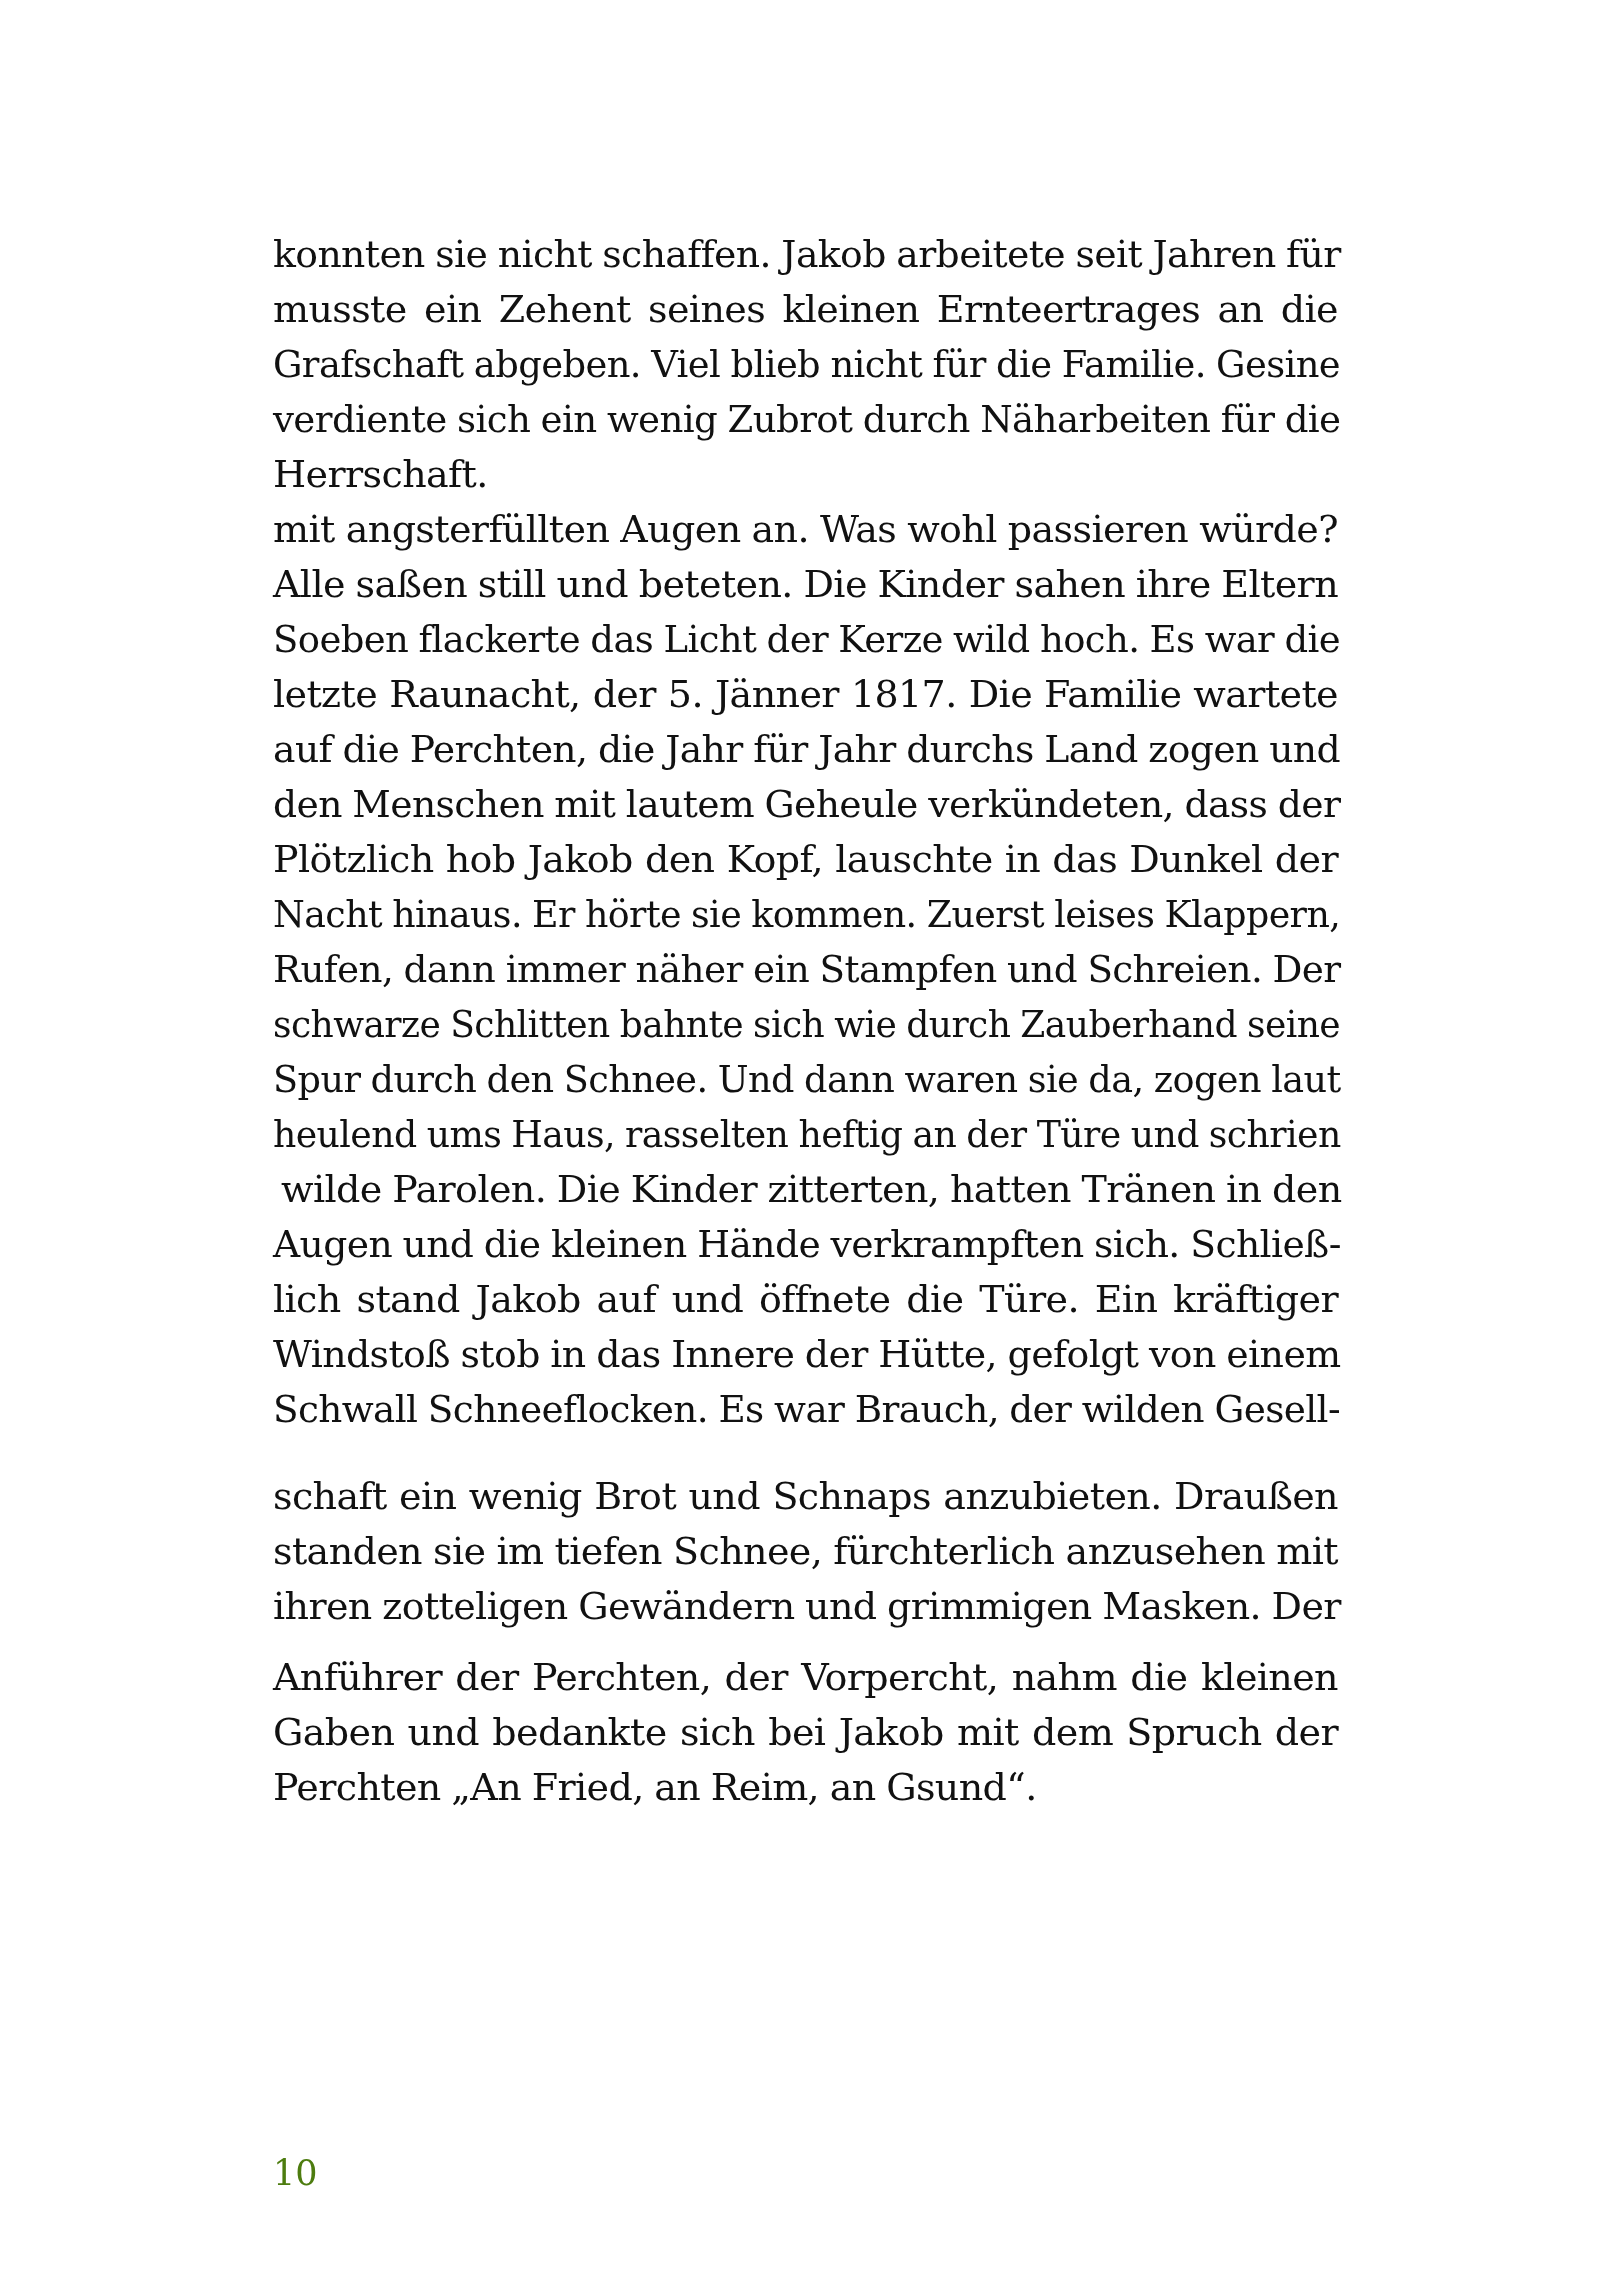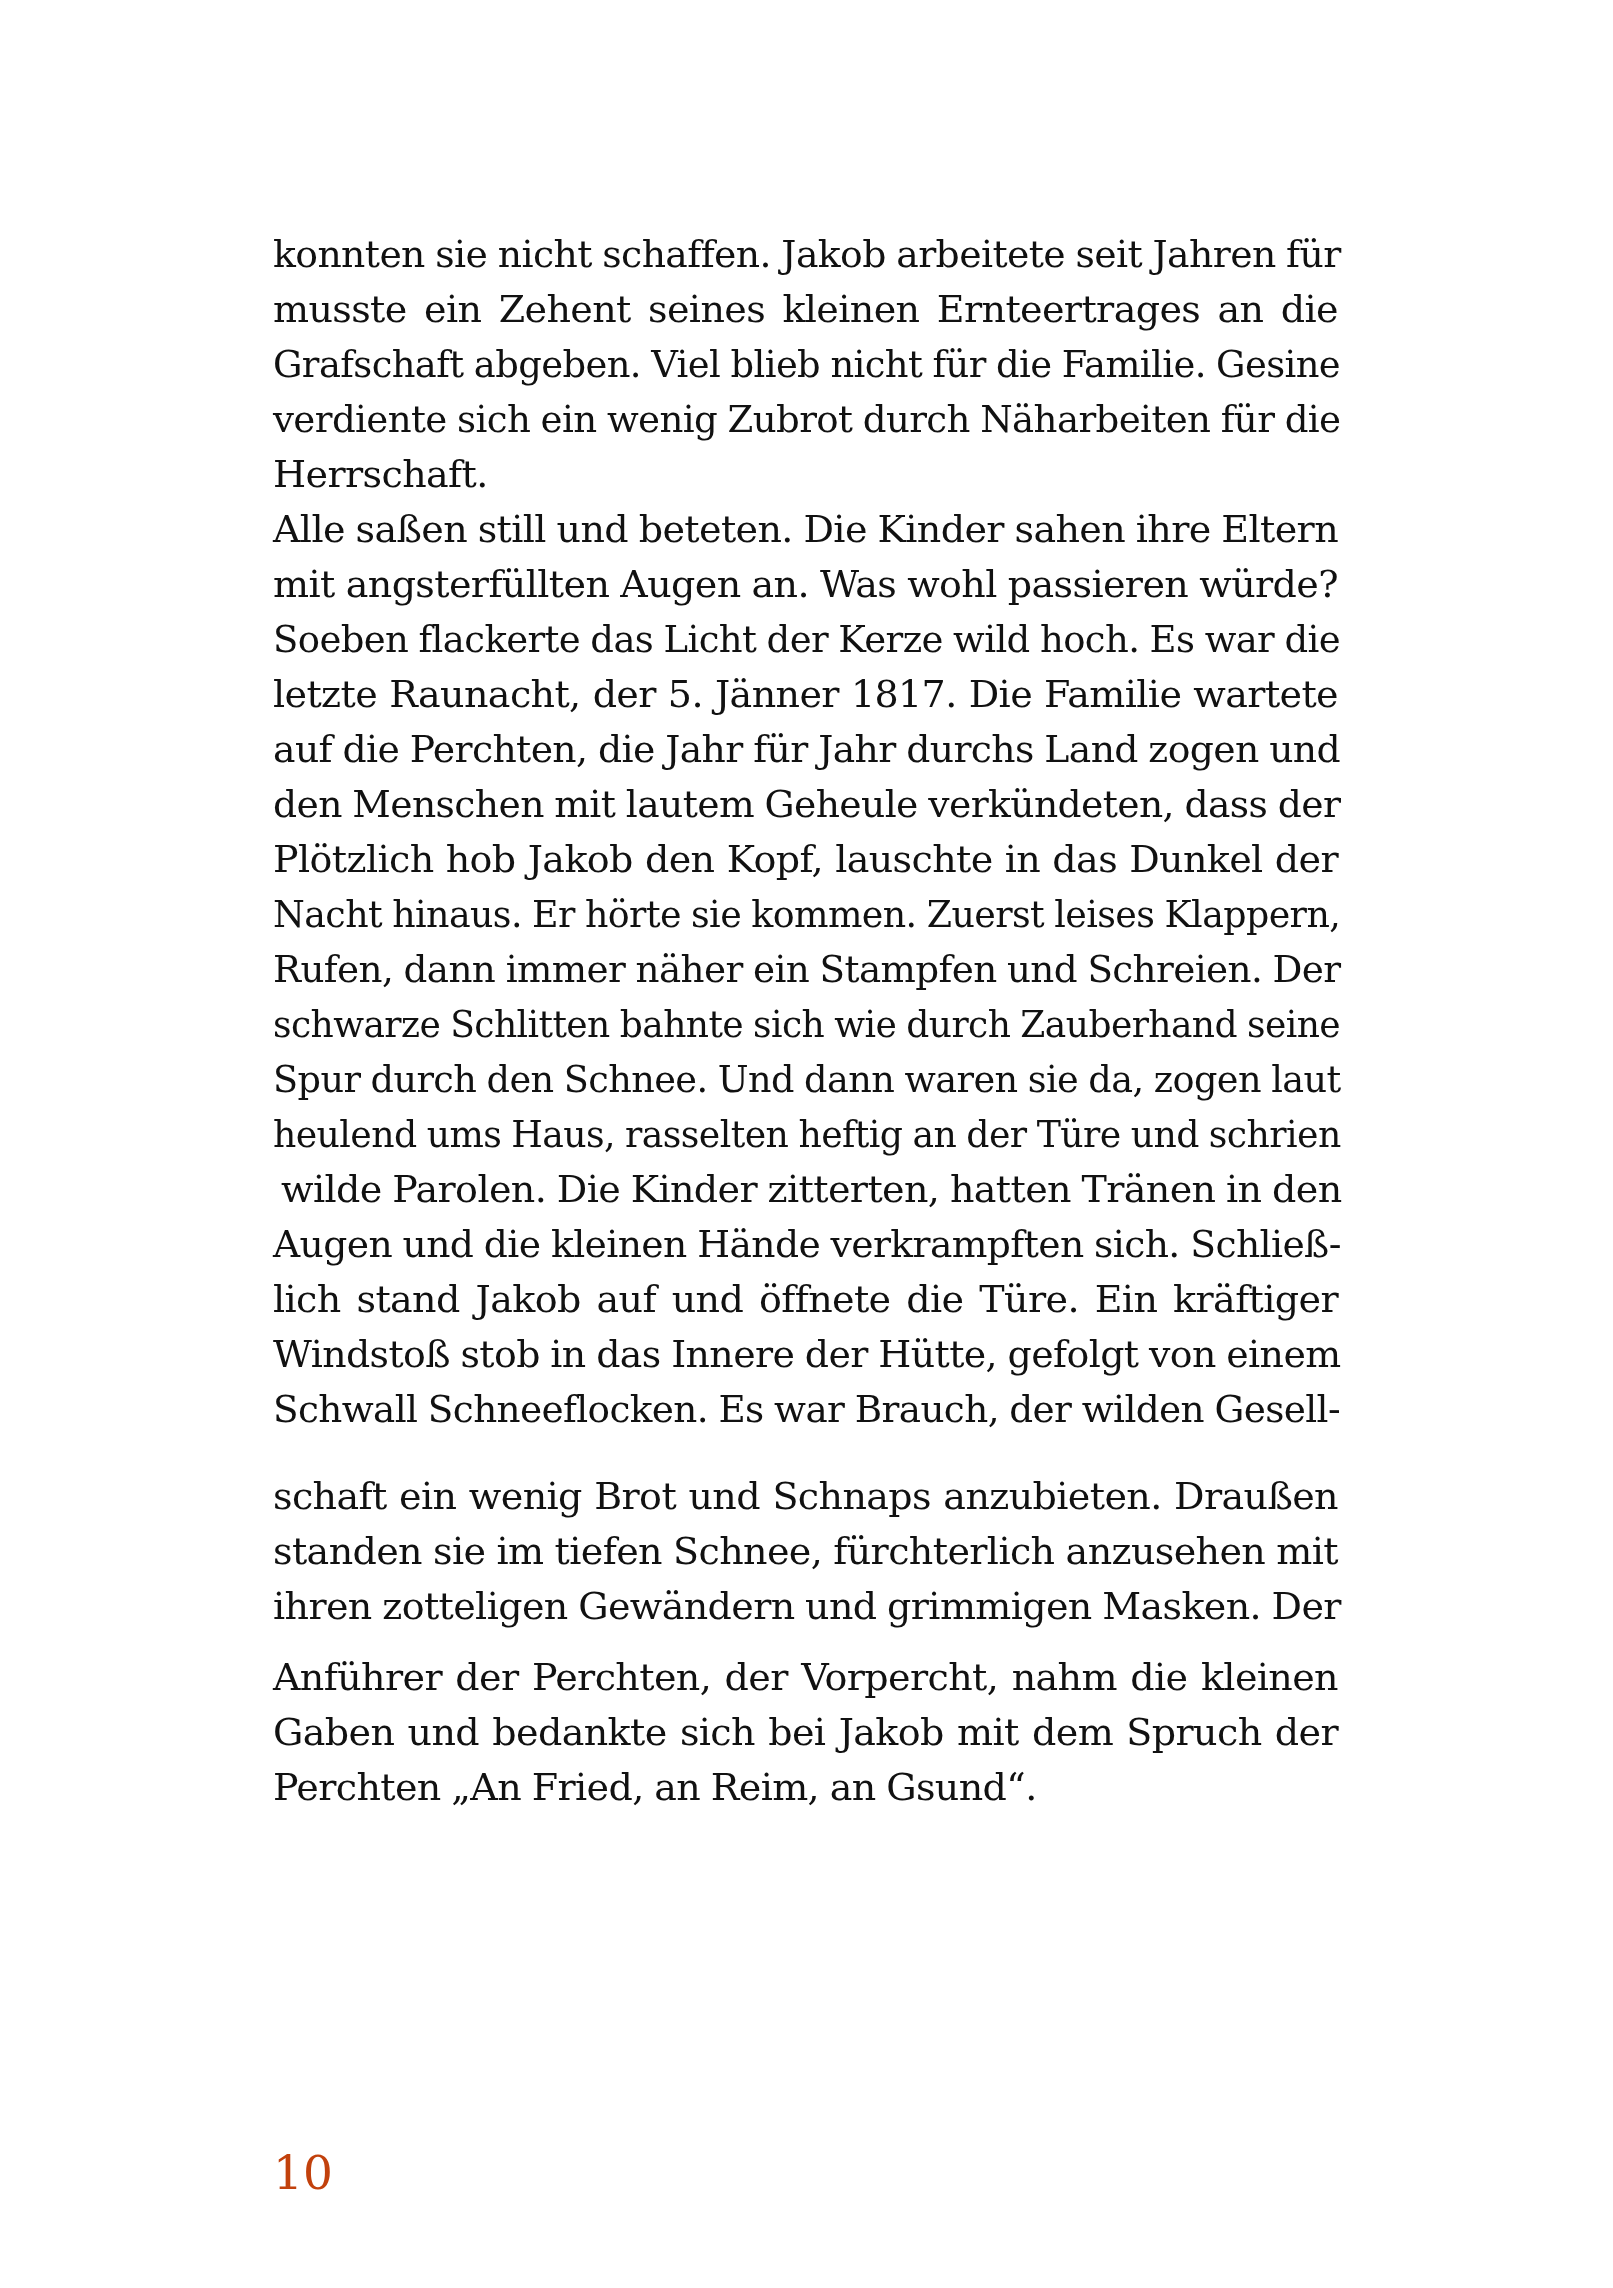--- a/index.html
+++ b/index.html
@@ -41,42 +41,42 @@
       word-spacing: -0.9px;
     }
     .line.last {
       text-align-last: left;
     }
     .page-number {
       position: absolute;
       left: 273px;
       top: 2150px;
       font-family: "DejaVu Serif", "Liberation Serif", serif;
-      font-size: 47px;
+      font-size: 35px;
       line-height: 46px;
-      color: #c2410c;
+      color: #4d7c0f;
     }
   </style>
 </head>
 <body>
 
 <div class="page">
   <div class="text-block">
 
     <div>
       <span class="line" style="display: block; transform-origin: left center; transform: scaleX(0.993115); width: 1072px;">konnten sie nicht schaffen. Jakob arbeitete seit Jahren für</span>
       <span class="line" style="display: block;">musste ein Zehent seines kleinen Ernteertrages an die</span>
       <span class="line" style="display: block; transform-origin: left center; transform: scaleX(0.969748); width: 1098px;">Grafschaft abgeben. Viel blieb nicht für die Familie. Gesine</span>
       <span class="line" style="display: block; transform-origin: left center; transform: scaleX(0.976311); width: 1091px;">verdiente sich ein wenig Zubrot durch Näharbeiten für die</span>
       <span class="line last" style="display: block;">Herrschaft.</span>
     </div>
 
     <div>
+      <span class="line" style="display: block;">mit angsterfüllten Augen an. Was wohl passieren würde?</span>
       <span class="line" style="display: block;">Alle saßen still und beteten. Die Kinder sahen ihre Eltern</span>
-      <span class="line" style="display: block;">mit angsterfüllten Augen an. Was wohl passieren würde?</span>
       <span class="line" style="display: block; transform-origin: left center; transform: scaleX(0.972199); width: 1096px;">Soeben flackerte das Licht der Kerze wild hoch. Es war die</span>
       <span class="line" style="display: block;">letzte Raunacht, der 5. Jänner 1817. Die Familie wartete</span>
       <span class="line" style="display: block; transform-origin: left center; transform: scaleX(0.992261); width: 1073px;">auf die Perchten, die Jahr für Jahr durchs Land zogen und</span>
       <span class="line" style="display: block; transform-origin: left center; transform: scaleX(0.990558); width: 1075px;">den Menschen mit lautem Geheule verkündeten, dass der</span>
     </div>
 
     <div>
       <span class="line" style="display: block;">Plötzlich hob Jakob den Kopf, lauschte in das Dunkel der</span>
       <span class="line" style="display: block; transform-origin: left center; transform: scaleX(0.956882); width: 1113px;">Nacht hinaus. Er hörte sie kommen. Zuerst leises Klappern,</span>
       <span class="line" style="display: block; transform-origin: left center; transform: scaleX(0.980459); width: 1086px;">Rufen, dann immer näher ein Stampfen und Schreien. Der</span>

